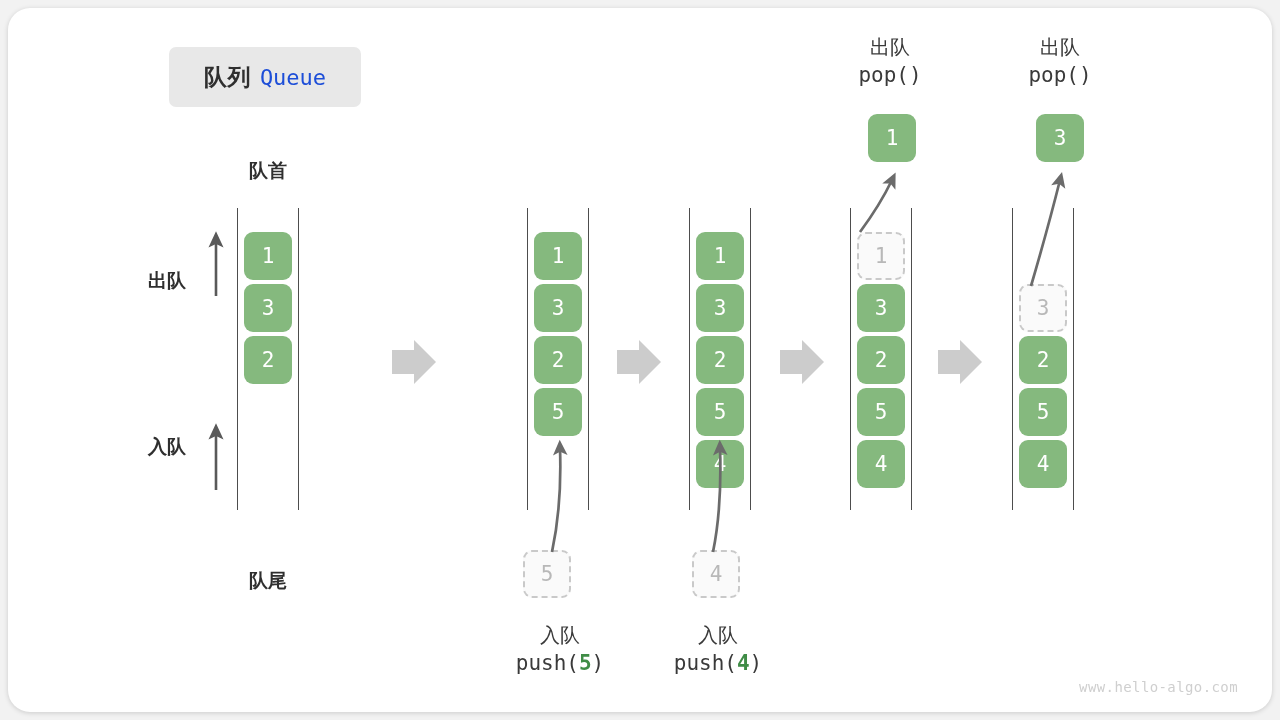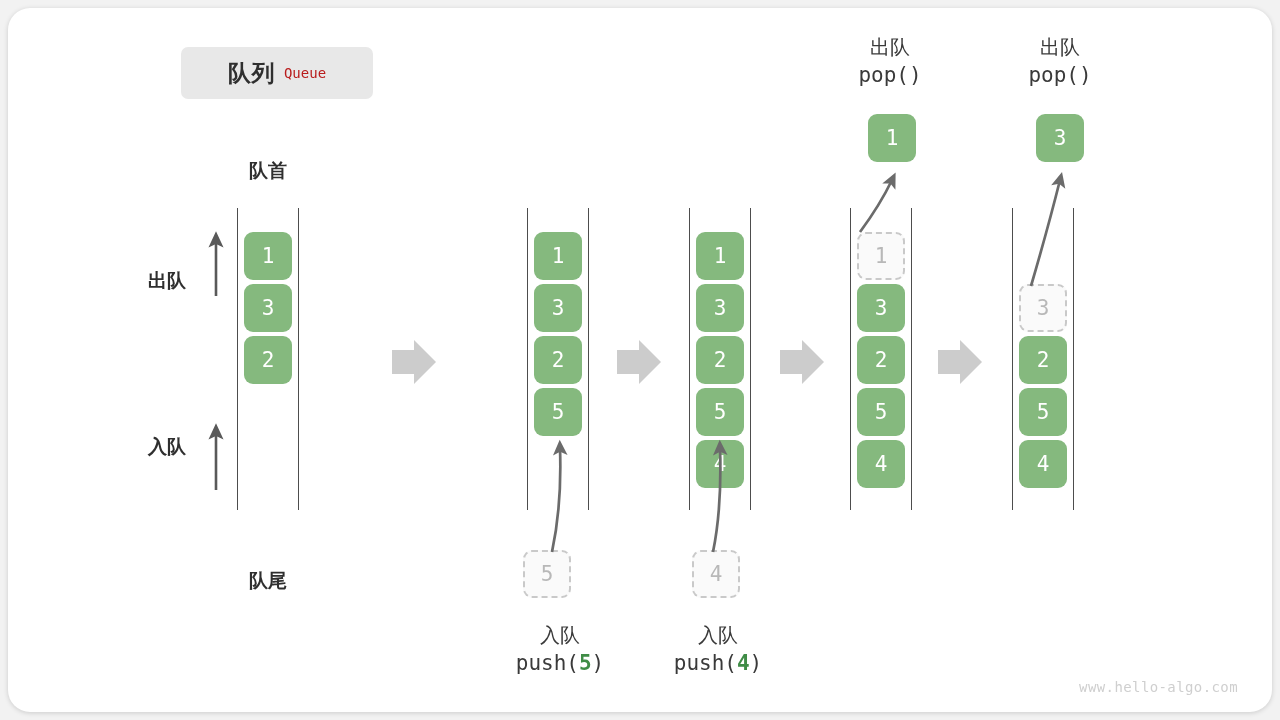--- a/index.html
+++ b/index.html
@@ -31,39 +31,38 @@
     border-radius: 22px;
     box-shadow: 0 1px 5px rgba(0,0,0,0.16);
   }
 
   
   .title-badge {
     position: absolute;
     left: 169px;
     top: 47px;
     width: 192px;
-    height: 52px;
+    height: 60px;
     background: #e8e8e8;
     border-radius: 7px;
     display: flex;
     align-items: center;
     justify-content: center;
     gap: 9px;
-    margin-left: 12px;
   }
   .title-cn {
     font-size: 23px;
     font-weight: bold;
     color: #2f2f2f;
     letter-spacing: 0.5px;
   }
   .title-en {
     font-family: "DejaVu Sans Mono", "Liberation Mono", monospace;
-    font-size: 14px;
-    color: #b91c1c;
+    font-size: 22px;
+    color: #1d4ed8;
   }
 
   
   .lbl {
     position: absolute;
     font-size: 19px;
     font-weight: bold;
     color: #2f2f2f;
     white-space: nowrap;
   }

